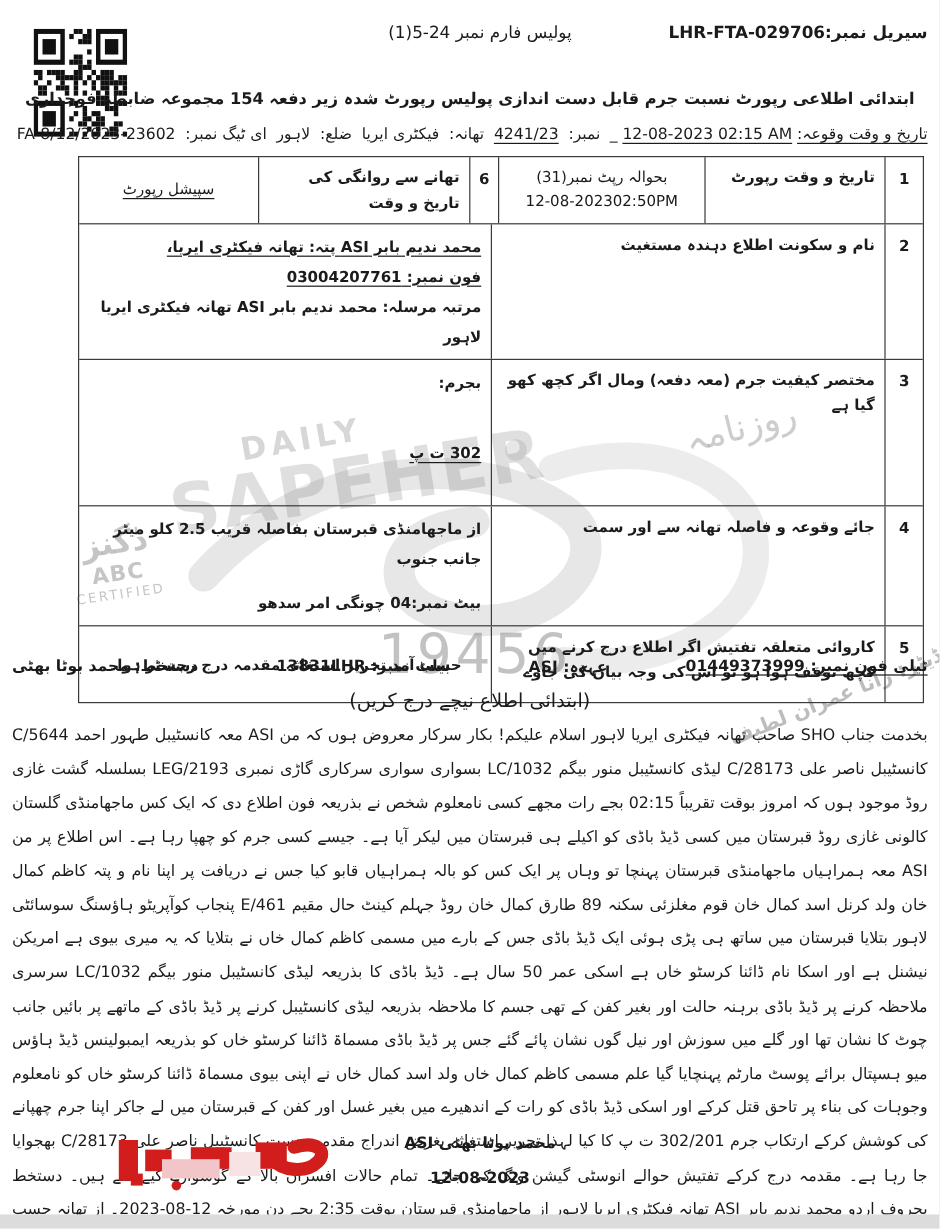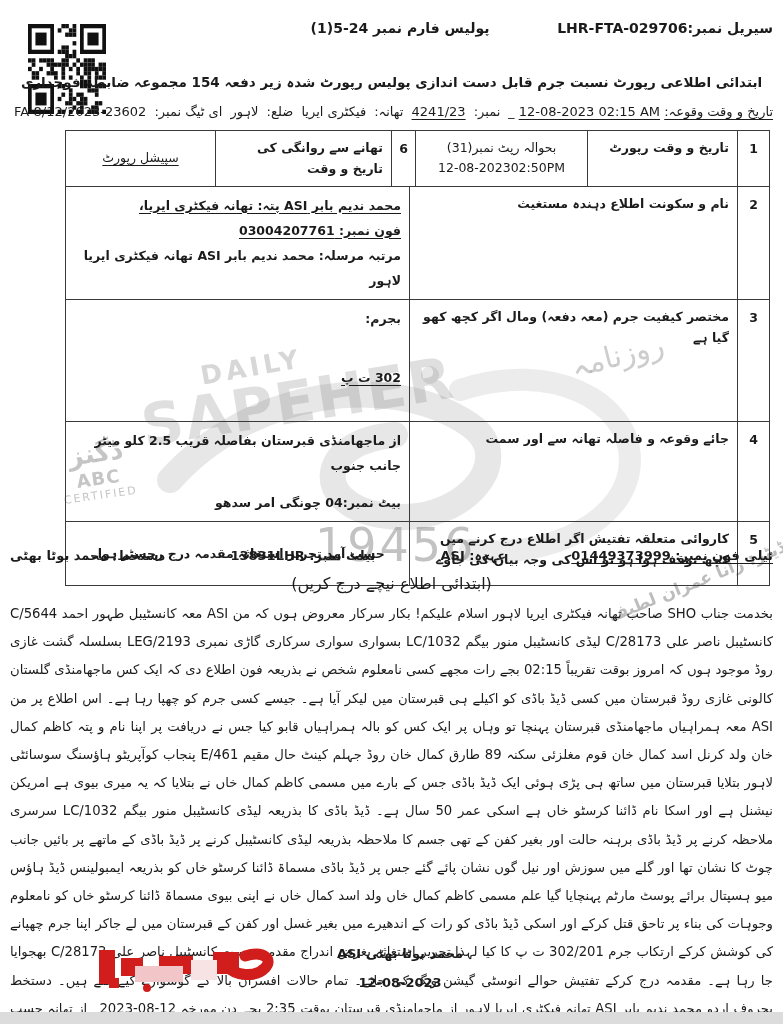--- a/index.html
+++ b/index.html
@@ -16,21 +16,21 @@
   .wm-roznama{top:338px;left:570px;font-size:30px;color:rgba(130,130,130,.40);transform:rotate(-14deg);}
   .wm-number{top:518px;left:315px;font-size:46px;color:rgba(120,120,120,.45);letter-spacing:3px;}
   .wm-abc{top:438px;left:60px;text-align:center;color:rgba(150,150,150,.55);transform:rotate(-8deg);}
   .wm-abc .l1{font-size:26px;font-weight:700;}
   .wm-abc .l2{font-size:18px;font-weight:700;letter-spacing:1px;}
   .wm-abc .l3{font-size:11px;letter-spacing:2px;}
   .wm-editor{top:560px;left:600px;font-size:17px;font-weight:600;color:rgba(135,135,135,.55);transform:rotate(-22deg);white-space:nowrap;}
   .wm-swoosh{top:330px;left:130px;}
   
   .qr{position:absolute;top:24px;left:28px;width:78px;height:90px;}
-  .form-no{position:absolute;top:20px;left:300px;width:200px;text-align:center;font-size:14px;font-weight:700;direction:rtl;}
+  .form-no{position:absolute;top:20px;left:300px;width:200px;text-align:center;font-size:14px;font-weight:400;direction:rtl;}
   .serial{position:absolute;top:20px;right:10px;font-size:14px;font-weight:600;direction:rtl;}
   .doc-title{position:absolute;top:74px;left:0;width:100%;text-align:center;font-size:13.5px;font-weight:700;direction:rtl;}
   
   .info-line{position:absolute;top:104px;left:10px;right:10px;display:flex;flex-direction:row-reverse;justify-content:space-between;font-size:13px;font-weight:400;direction:rtl;}
   .info-right span{margin-left:4px;}
   .u{text-decoration:underline;text-underline-offset:3px;}
   
   .fir-table{position:absolute;top:130px;right:13px;width:705px;direction:rtl;border:1.4px solid #3a3a3a;box-sizing:border-box;font-size:12.5px;}
   .trow{display:grid;box-sizing:border-box;}
   .trow + .trow{border-top:1.2px solid #3a3a3a;}

